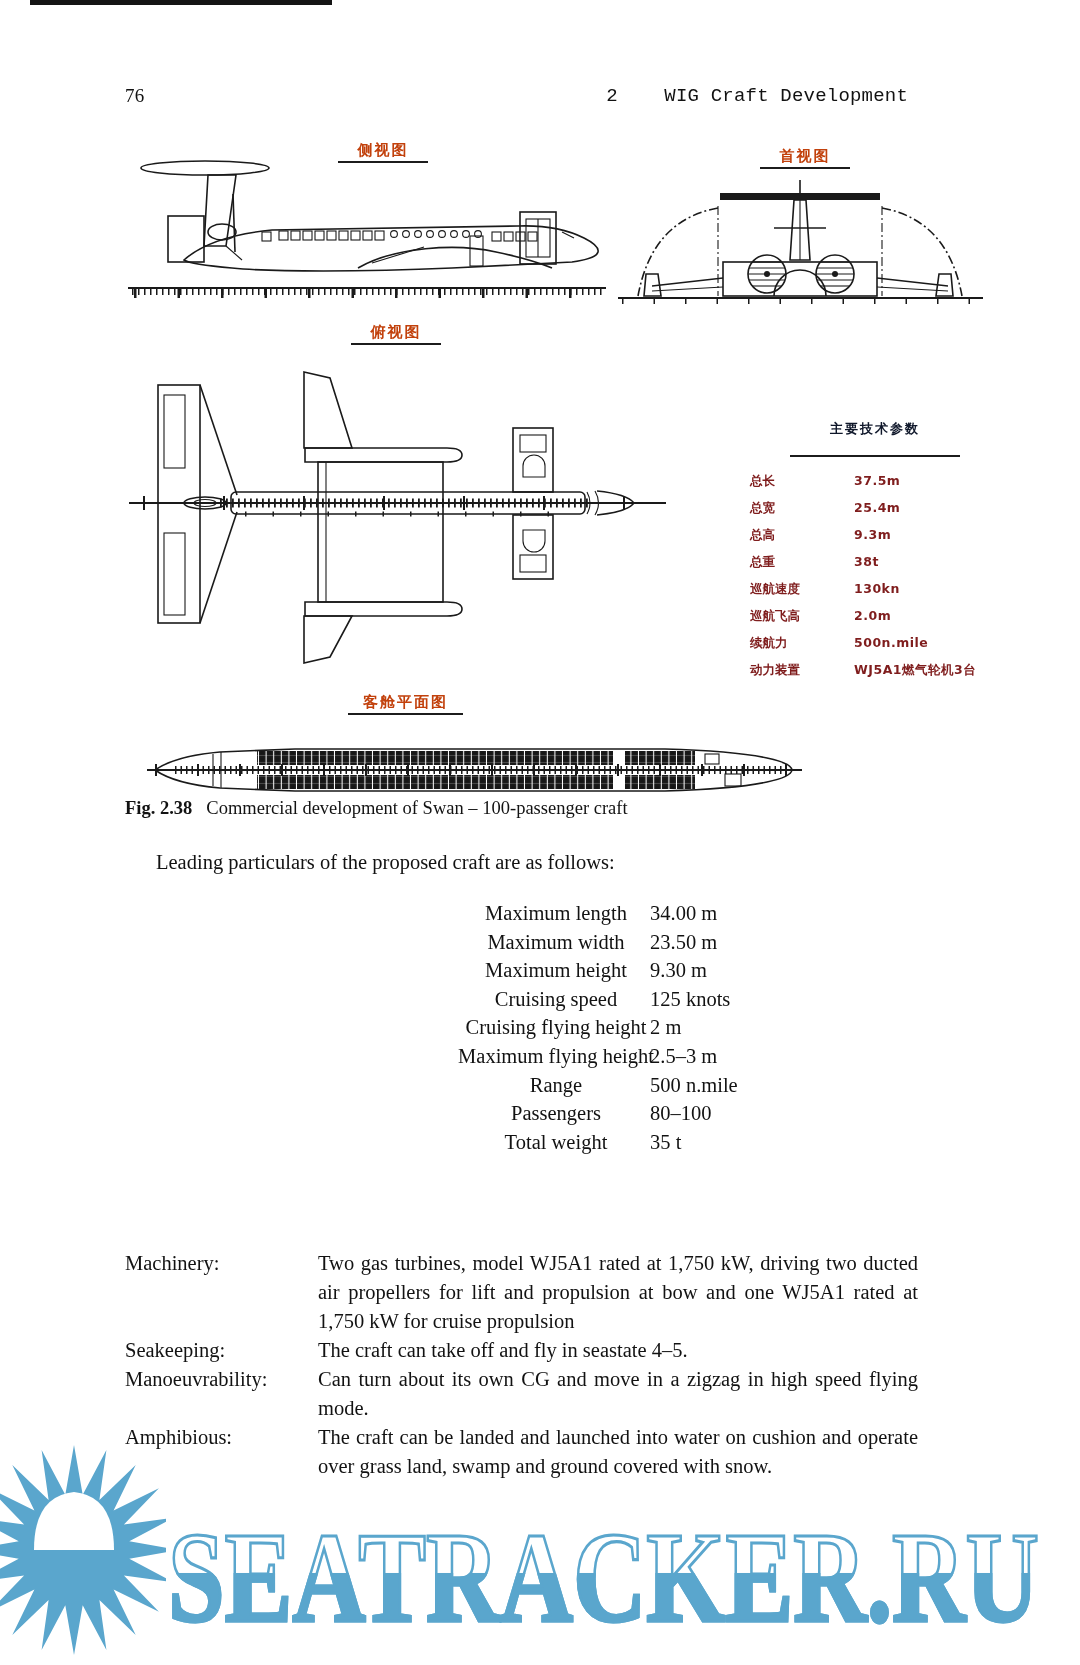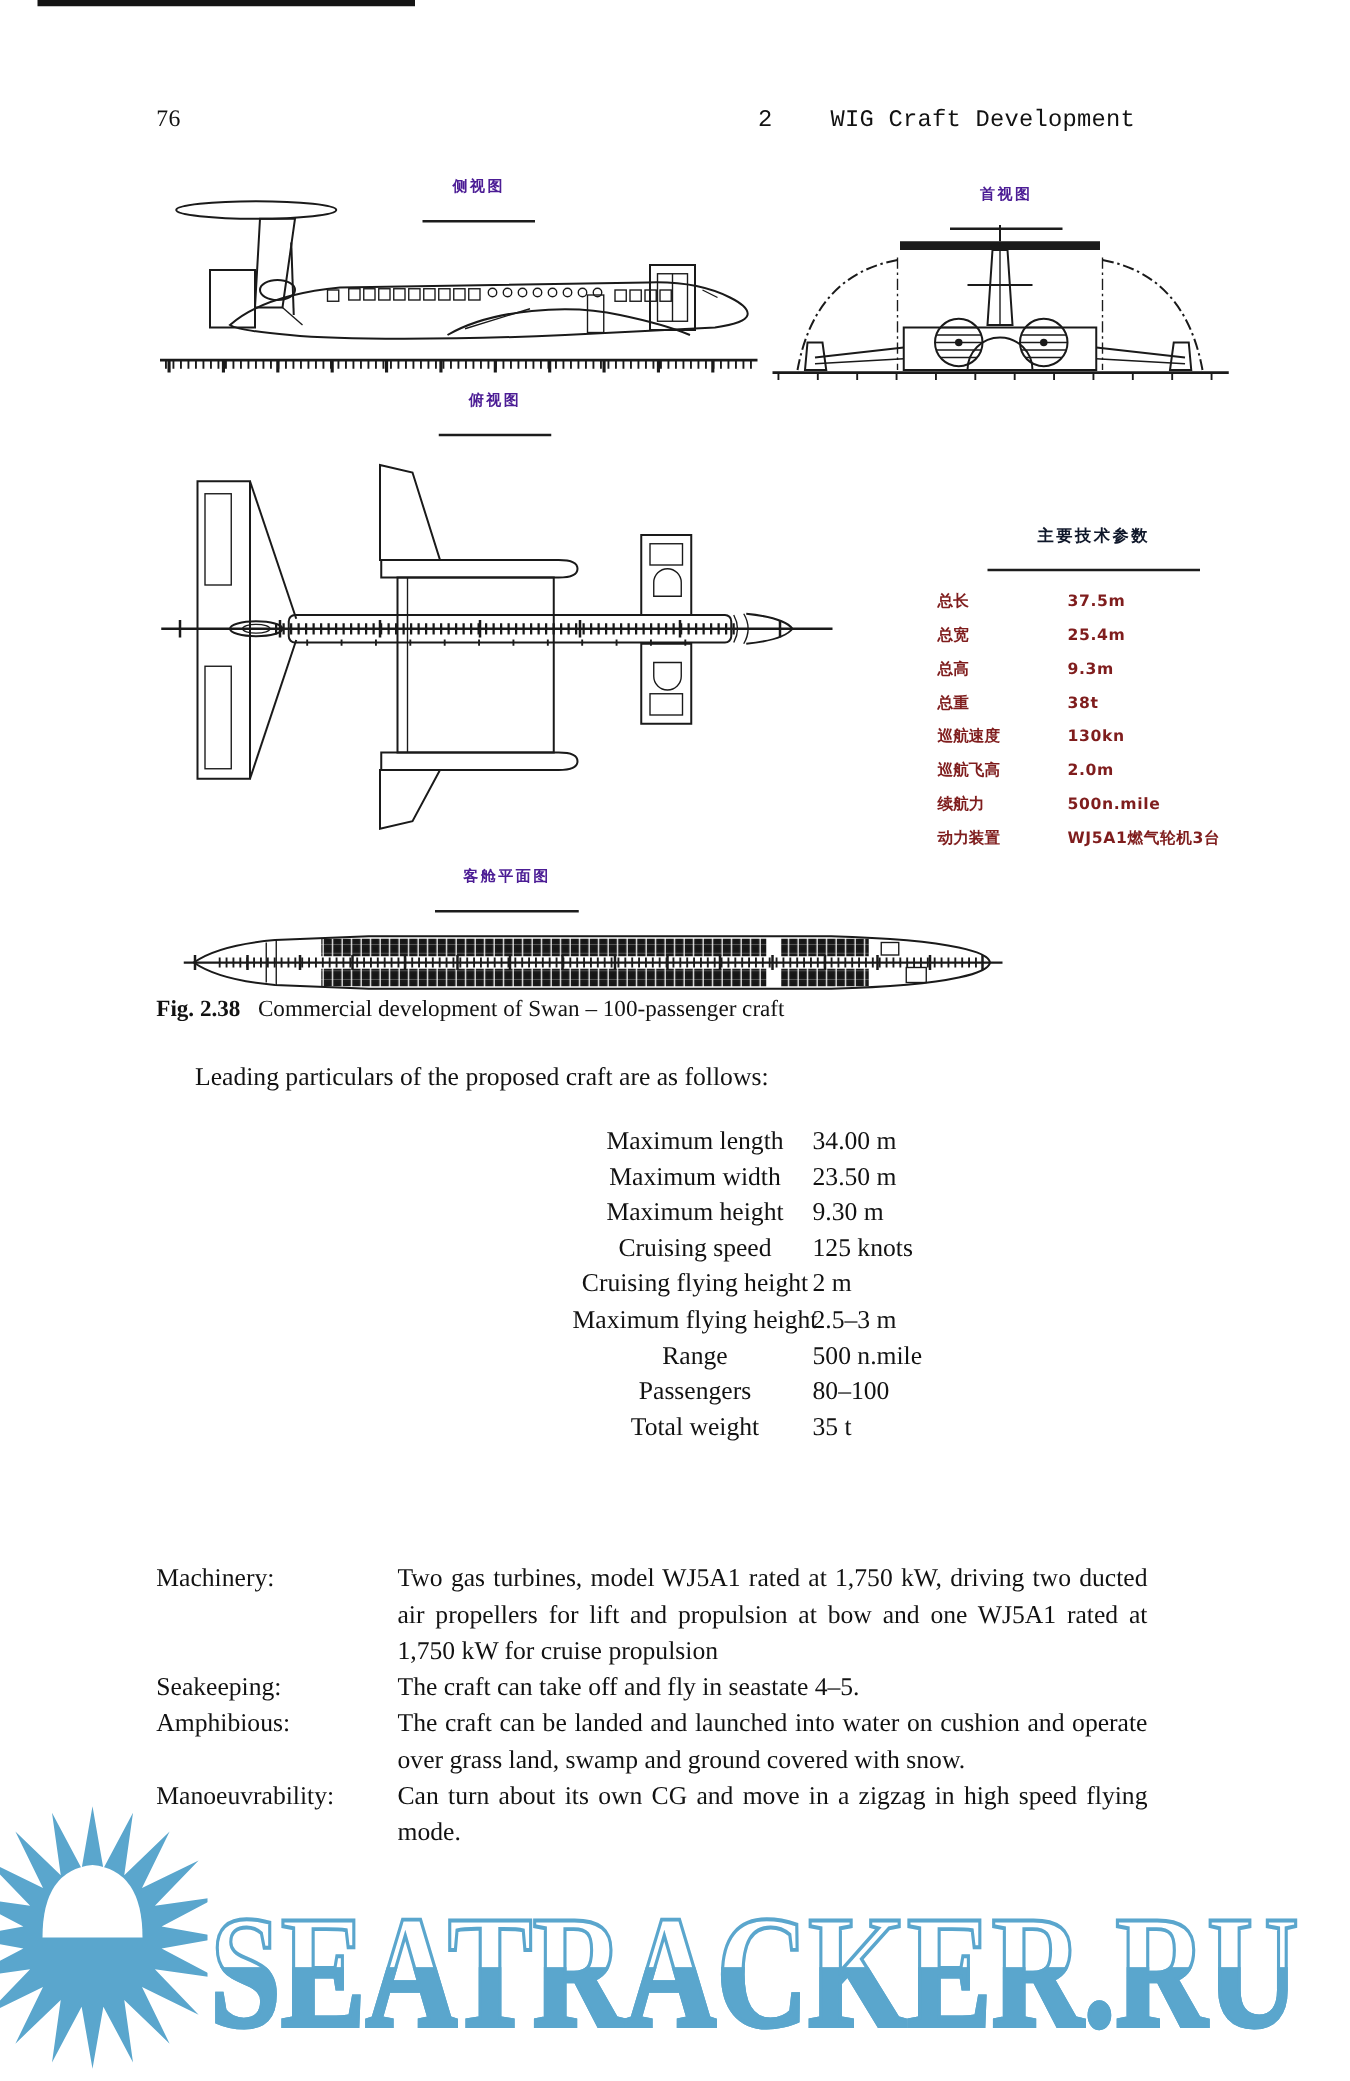--- a/index.html
+++ b/index.html
@@ -3,23 +3,23 @@
 <meta charset="utf-8">
 <style>
   html,body{margin:0;padding:0;background:#e8e8e8;}
   .page{position:relative;width:1080px;height:1665px;background:#ffffff;overflow:hidden;
         font-family:"Liberation Serif","DejaVu Serif",serif;color:#121212;}
   .abs{position:absolute;}
   .scan-bar{background:#141414;}
   .hdr{font-size:19px;letter-spacing:.2px;}
   .hdr-right{white-space:pre;}
   
-  .cn-label{font-family:"DejaVu Sans",sans-serif;font-weight:bold;font-size:12px;
-            letter-spacing:2px;text-align:center;color:#4c1d95;
-            border-bottom:2.5px solid #1c1c1c;padding-bottom:18px;}
+  .cn-label{font-family:"DejaVu Sans",sans-serif;font-weight:bold;font-size:15px;
+            letter-spacing:2px;text-align:center;color:#c2410c;
+            border-bottom:2.5px solid #1c1c1c;padding-bottom:1px;}
   svg.draw{stroke:#1a1a1a;fill:none;stroke-width:1.6;}
   svg.draw .thin{stroke-width:1.1;}
   svg.draw .fill{fill:#1a1a1a;stroke:none;}
   svg.draw .seatband{fill:url(#seats);stroke:none;}
   .spec{width:250px;}
   .spec-title{font-family:"DejaVu Sans",sans-serif;font-weight:bold;font-size:13px;
               letter-spacing:2px;text-align:center;width:170px;margin:0 auto 16px auto;
               border-bottom:2.5px solid #1c1c1c;padding-bottom:17px;color:#0f172a;}
   .spec-row{display:grid;grid-template-columns:104px 1fr;height:15px;margin-bottom:12px;
             font-family:"DejaVu Sans",sans-serif;font-weight:bold;font-size:12.5px;color:#7f1d1d;}
@@ -127,21 +127,21 @@
     <line x1="115" y1="125" x2="44" y2="129" class="thin"></line>
     <line x1="269" y1="125" x2="340" y2="129" class="thin"></line>
     <polygon points="38,112 50,112 53,134 36,134"></polygon>
     <polygon points="331,112 343,112 345,134 328,134"></polygon>
     <path d="M110,46 Q44,58 30,134" stroke-dasharray="9 3 2 3"></path>
     <line x1="110" y1="44" x2="110" y2="134" stroke-dasharray="9 3 2 3" class="thin"></line>
     <path d="M274,46 Q340,58 354,134" stroke-dasharray="9 3 2 3"></path>
     <line x1="274" y1="44" x2="274" y2="134" stroke-dasharray="9 3 2 3" class="thin"></line>
   </svg>
 
-  <div class="abs cn-label" style="left:351px;top:312px;width:90px;">俯视图</div>
+  <div class="abs cn-label" style="left:351px;top:323px;width:90px;">俯视图</div>
 
   <svg class="abs draw" style="left:125px;top:345px;" width="545" height="320" viewBox="0 0 545 320">
     <line x1="4" y1="158" x2="541" y2="158" stroke-width="2"></line>
     <line x1="95" y1="158" x2="465" y2="158" stroke-width="9" stroke-dasharray="1.8 4.2"></line>
     <line x1="18" y1="158" x2="540" y2="158" stroke-width="14" stroke-dasharray="2 78"></line>
     <rect x="33" y="40" width="42" height="238"></rect>
     <rect x="39" y="50" width="21" height="73" class="thin"></rect>
     <rect x="39" y="188" width="21" height="82" class="thin"></rect>
     <line x1="75" y1="40" x2="112" y2="150"></line>
     <line x1="75" y1="278" x2="112" y2="167"></line>
@@ -264,26 +264,26 @@
   <div class="abs attrs" style="left:125px;top:1249px;">
     <div class="attr">
       <span>Machinery:</span>
       <span class="txt">Two gas turbines, model WJ5A1 rated at 1,750 kW, driving two ducted air propellers for lift and propulsion at bow and one WJ5A1 rated at 1,750 kW for cruise propulsion</span>
     </div>
     <div class="attr">
       <span>Seakeeping:</span>
       <span class="txt">The craft can take off and fly in seastate 4–5.</span>
     </div>
     <div class="attr">
+      <span>Manoeuvrability:</span>
+      <span class="txt">Can turn about its own CG and move in a zigzag in high speed flying mode.</span>
+    </div>
+    <div class="attr">
       <span>Amphibious:</span>
       <span class="txt">The craft can be landed and launched into water on cushion and operate over grass land, swamp and ground covered with snow.</span>
-    </div>
-    <div class="attr">
-      <span>Manoeuvrability:</span>
-      <span class="txt">Can turn about its own CG and move in a zigzag in high speed flying mode.</span>
     </div>
   </div>
 
   <svg class="abs" style="left:-6px;top:1432px;" width="172" height="233" viewBox="0 0 172 233">
     <polygon fill="#5aa6cd" points="185,118 135.3,126.8 179.9,150.4 129.9,143.4 164.9,179.7 119.6,157.6 141.7,202.9 105.4,167.9 112.4,217.9 88.7,173.3 80,223 71.3,173.3 47.6,217.9 54.6,167.9 18.3,202.9 40.4,157.6 -4.9,179.7 30.1,143.4 -19.9,150.4 24.7,126.8 -25,118 24.7,109.2 -19.9,85.6 30.1,92.6 -4.9,56.3 40.4,78.4 18.3,33.1 54.6,68.1 47.6,18.1 71.3,62.7 80,13 88.7,62.7 112.4,18.1 105.4,68.1 141.7,33.1 119.6,78.4 164.9,56.3 129.9,92.6 179.9,85.6 135.3,109.2"></polygon>
     <path fill="#ffffff" d="M40,118 Q40,64 80,60 Q120,64 120,118 Z"></path>
   </svg>
   <div class="abs wm-text" style="left:168px;top:1514px;">SEATRACKER.RU</div>
 
 </div>

